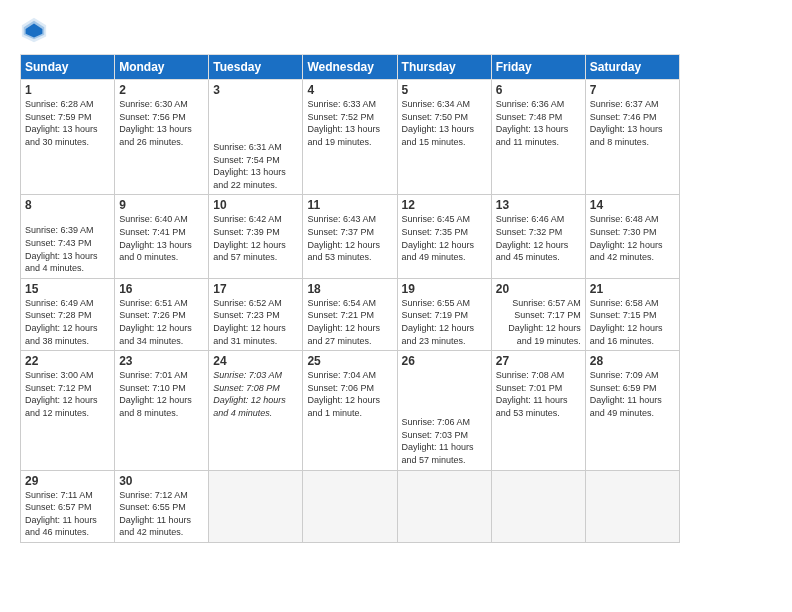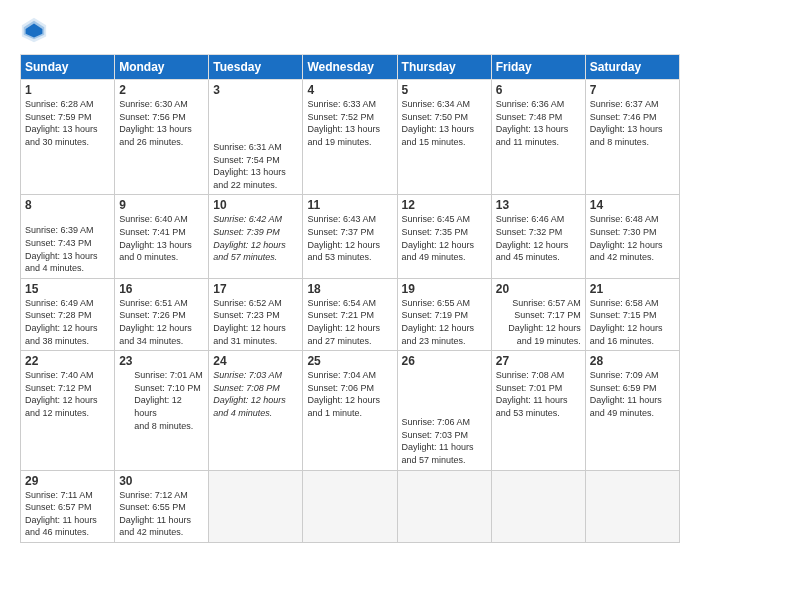--- a/index.html
+++ b/index.html
@@ -189,21 +189,21 @@
           </td>
           <td>
             <span class="day-num">9</span>
             <div class="day-info" style="white-space: pre-line;">Sunrise: 6:40 AM
 Sunset: 7:41 PM
 Daylight: 13 hours
 and 0 minutes.</div>
           </td>
           <td>
             <span class="day-num">10</span>
-            <div class="day-info" style="white-space: pre-line; font-style: italic;">Sunrise: 6:42 AM
+            <div class="day-info" style="white-space: pre-line;">Sunrise: 6:42 AM
 Sunset: 7:39 PM
 Daylight: 12 hours
 and 57 minutes.</div>
           </td>
           <td>
             <span class="day-num">11</span>
             <div class="day-info" style="white-space: pre-line;">Sunrise: 6:43 AM
 Sunset: 7:37 PM
 Daylight: 12 hours
 and 53 minutes.</div>
@@ -277,28 +277,28 @@
             <span class="day-num">21</span>
             <div class="day-info" style="white-space: pre-line;">Sunrise: 6:58 AM
 Sunset: 7:15 PM
 Daylight: 12 hours
 and 16 minutes.</div>
           </td>
         </tr>
         <tr>
           <td>
             <span class="day-num">22</span>
-            <div class="day-info" style="white-space: pre-line;">Sunrise: 7:40 AM
+            <div class="day-info" style="white-space: pre-line;">Sunrise: 3:00 AM
 Sunset: 7:12 PM
 Daylight: 12 hours
 and 12 minutes.</div>
           </td>
           <td>
             <span class="day-num">23</span>
-            <div class="day-info" style="white-space: pre-line; margin-left: 15px;">Sunrise: 7:01 AM
+            <div class="day-info" style="white-space: pre-line;">Sunrise: 7:01 AM
 Sunset: 7:10 PM
 Daylight: 12 hours
 and 8 minutes.</div>
           </td>
           <td>
             <span class="day-num">24</span>
             <div class="day-info" style="white-space: pre-line; font-style: italic;">Sunrise: 7:03 AM
 Sunset: 7:08 PM
 Daylight: 12 hours
 and 4 minutes.</div>

